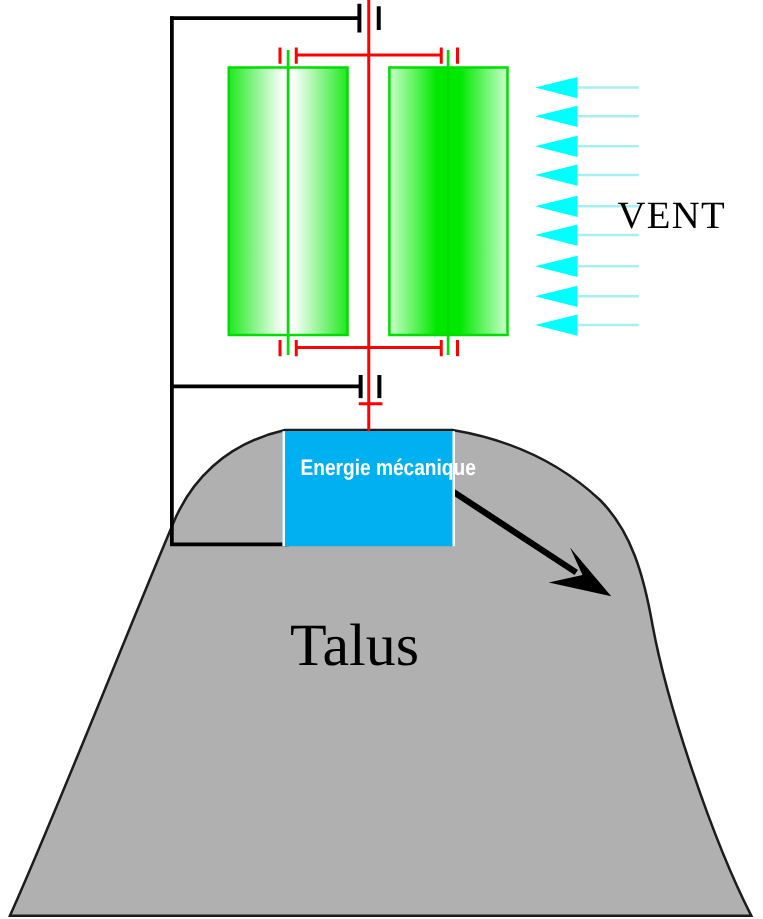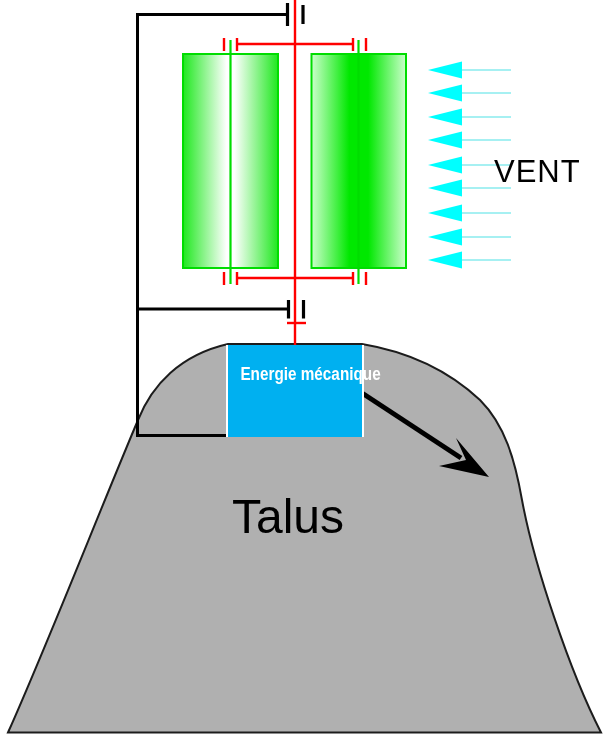--- a/index.html
+++ b/index.html
@@ -4,21 +4,21 @@
 <style>
   html,body{margin:0;padding:0;background:#ffffff;}
   #stage{
     position:relative;
     width:610px;height:735px;
     background:#ffffff;
     overflow:hidden;
     font-family:"Liberation Sans", sans-serif;
   }
   #diagram-svg{position:absolute;left:0;top:0;}
-  .label{position:absolute;color:var(--text-black);white-space:nowrap;}
+  .label{position:absolute;color:var(--text-black);white-space:nowrap;font-family:Liberation Serif, serif;}
   #vent-label{left:494px;top:156px;font-size:31px;line-height:31px;letter-spacing:1px;}
   #talus-label{left:232px;top:477px;font-size:48px;line-height:48px;margin-top:16px;}
   #energy-box{
     position:absolute;left:226px;top:345px;width:138px;height:92px;
     background:var(--energy-box-blue);
     border-left:2px solid #ffffff;border-right:2px solid #ffffff;
     box-sizing:border-box;
     text-align:center;
   }
   #energy-box .box-text{

